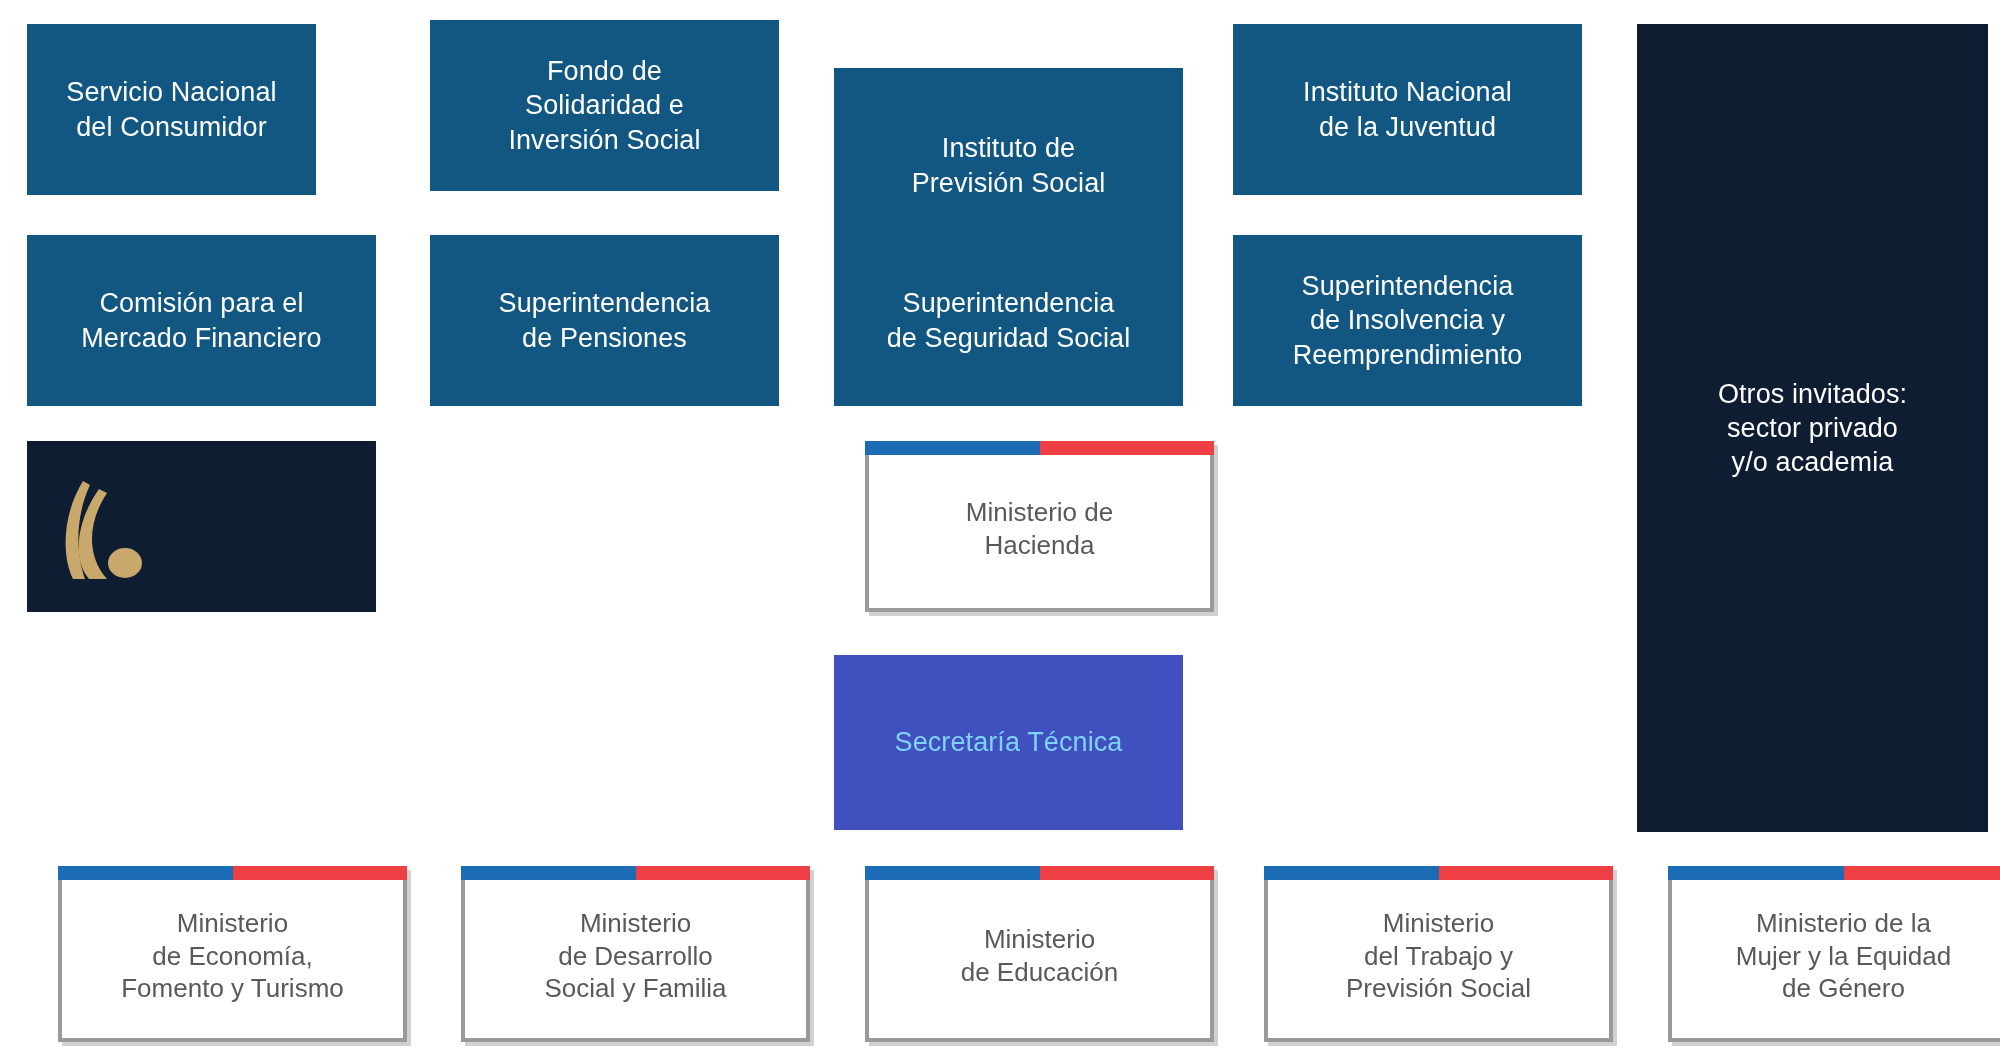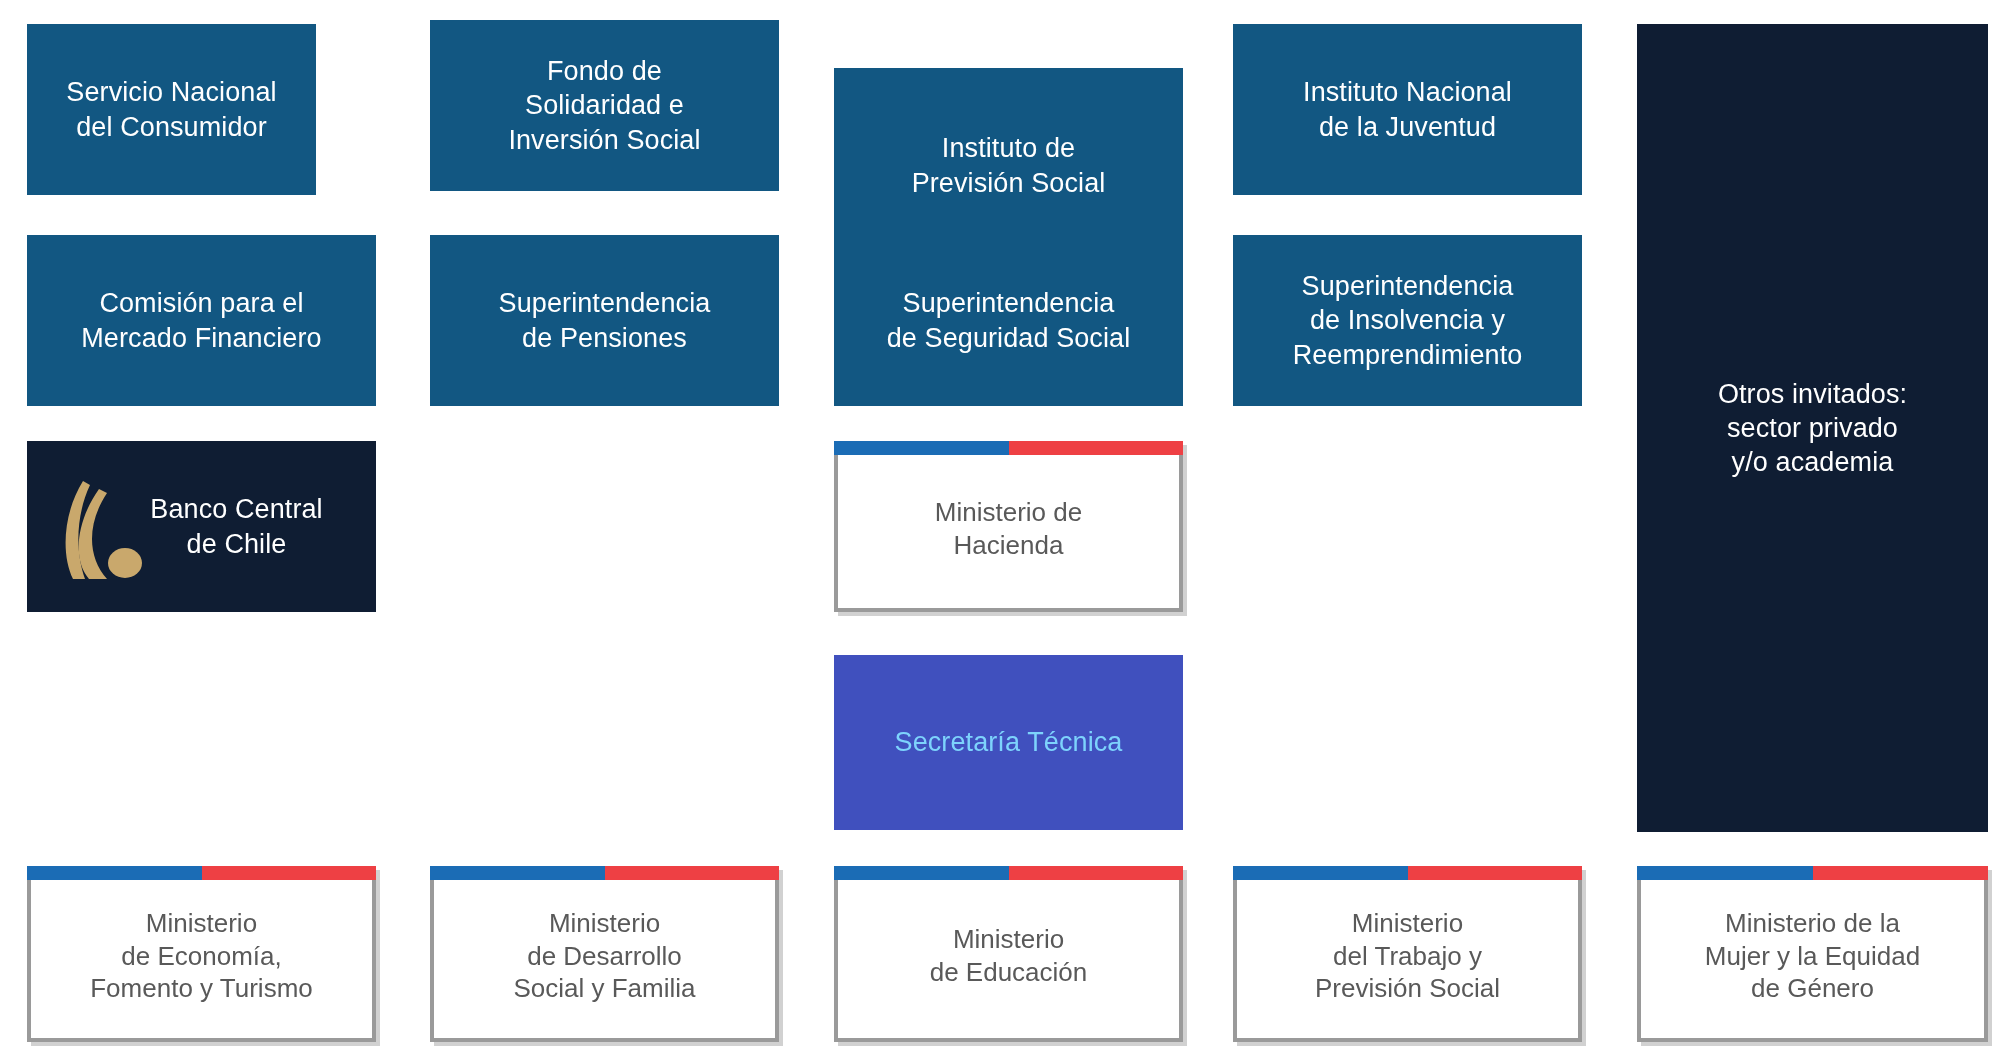--- a/index.html
+++ b/index.html
@@ -65,20 +65,21 @@
     letter-spacing: .1px;
   }
 
   
   .node--ministry {
     background: #ffffff;
     border: 4px solid #9A9A9A;
     border-top: none;
     padding-top: 8px;
     box-shadow: 4px 4px 0 0 rgba(0,0,0,0.18);
+    margin-left: 31px;
   }
   .node--ministry .flagbar {
     position: absolute;
     top: 0;
     left: -4px;
     right: -4px;
     height: 14px;
     display: flex;
   }
   .node--ministry .flagbar .stripe-blue {
@@ -163,22 +164,20 @@
   </div>
 
   <div class="node node--navy" style="left:27px; top:441px; width:349px; height:171px;">
     <span class="bc-logo">
       <svg viewBox="0 0 110 108" width="110" height="108" aria-hidden="true">
         <path d="M34 6 C14 38, 12 80, 24 104 L36 104 C26 76, 27 40, 41 10 Z" fill="#C9A86C"></path>
         <path d="M50 14 C26 48, 24 86, 40 104 L58 104 C38 82, 38 48, 58 18 Z" fill="#C9A86C"></path>
         <ellipse cx="76" cy="88" rx="17" ry="15" fill="#C9A86C"></ellipse>
       </svg>
     </span>
-    <span class="label bc-text">Banco Central
-de Chile</span>
   </div>
 
   <div class="node node--ministry" style="left:834px; top:441px; width:349px; height:171px;">
     <span class="flagbar">
       <span class="stripe-blue"></span>
       <span class="stripe-red"></span>
     </span>
     <span class="label">Ministerio de
 Hacienda</span>
   </div>

